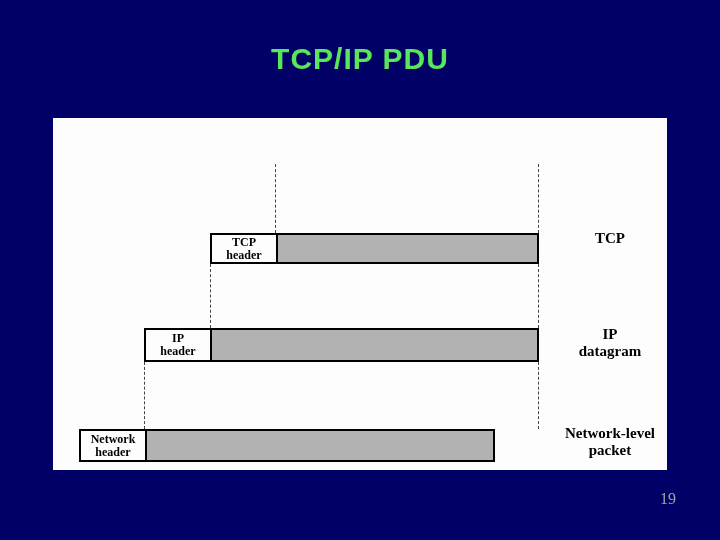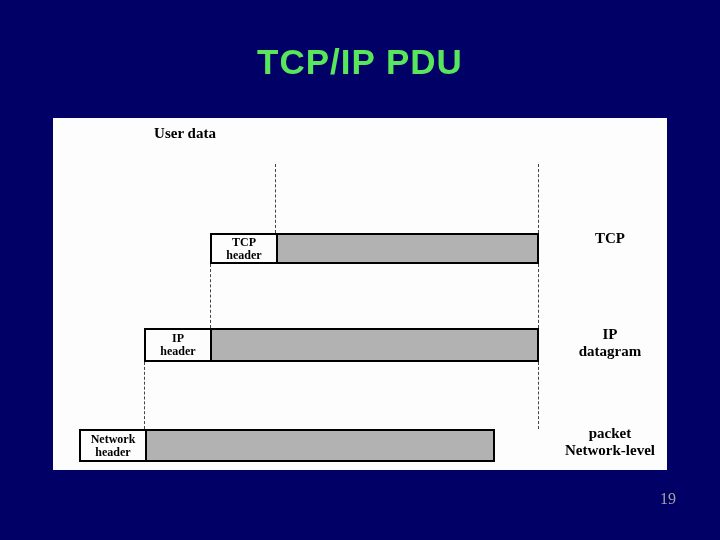--- a/index.html
+++ b/index.html
@@ -8,21 +8,21 @@
     background:#000066;
     position:relative;
     overflow:hidden;
     font-family:"Liberation Serif", serif;
   }
   .slide-title {
     position:absolute; top:42px; left:0; width:720px;
     text-align:center;
     font-family:"Liberation Sans", sans-serif;
     font-weight:bold;
-    font-size:35px;
+    font-size:30px;
     letter-spacing:1px;
     color:#58E65B;
   }
   .panel {
     position:absolute; left:53px; top:118px;
     width:614px; height:352px;
     background:#FDFDFD;
   }
   .box, .row { box-sizing:border-box; position:absolute; border:2px solid #000; }
   .user-data-box {
@@ -70,23 +70,20 @@
     color:#a3a3a3;
   }
 </style>
 </head>
 <body>
 
 <div class="slide-title">TCP/IP PDU</div>
 
 <div class="panel">
 
-  <div class="user-data-box">
-    <span>User data</span>
-  </div>
 
   <div class="dash d1a"></div>
   <div class="dash d1b"></div>
 
   <div class="row row-tcp">
     <div class="hdr">
       <span>TCP</span>
       <span>header</span>
     </div>
     <div class="fill"></div>
@@ -114,19 +111,19 @@
   <div class="dash d3b"></div>
 
   <div class="row row-net">
     <div class="hdr">
       <span>Network</span>
       <span>header</span>
     </div>
     <div class="fill"></div>
   </div>
   <div class="side side-net">
+    <div>Network-level</div>
     <div>packet</div>
-    <div>Network-level</div>
   </div>
 
 </div>
 
 <div class="page-number">19</div>
 
 </body></html>

